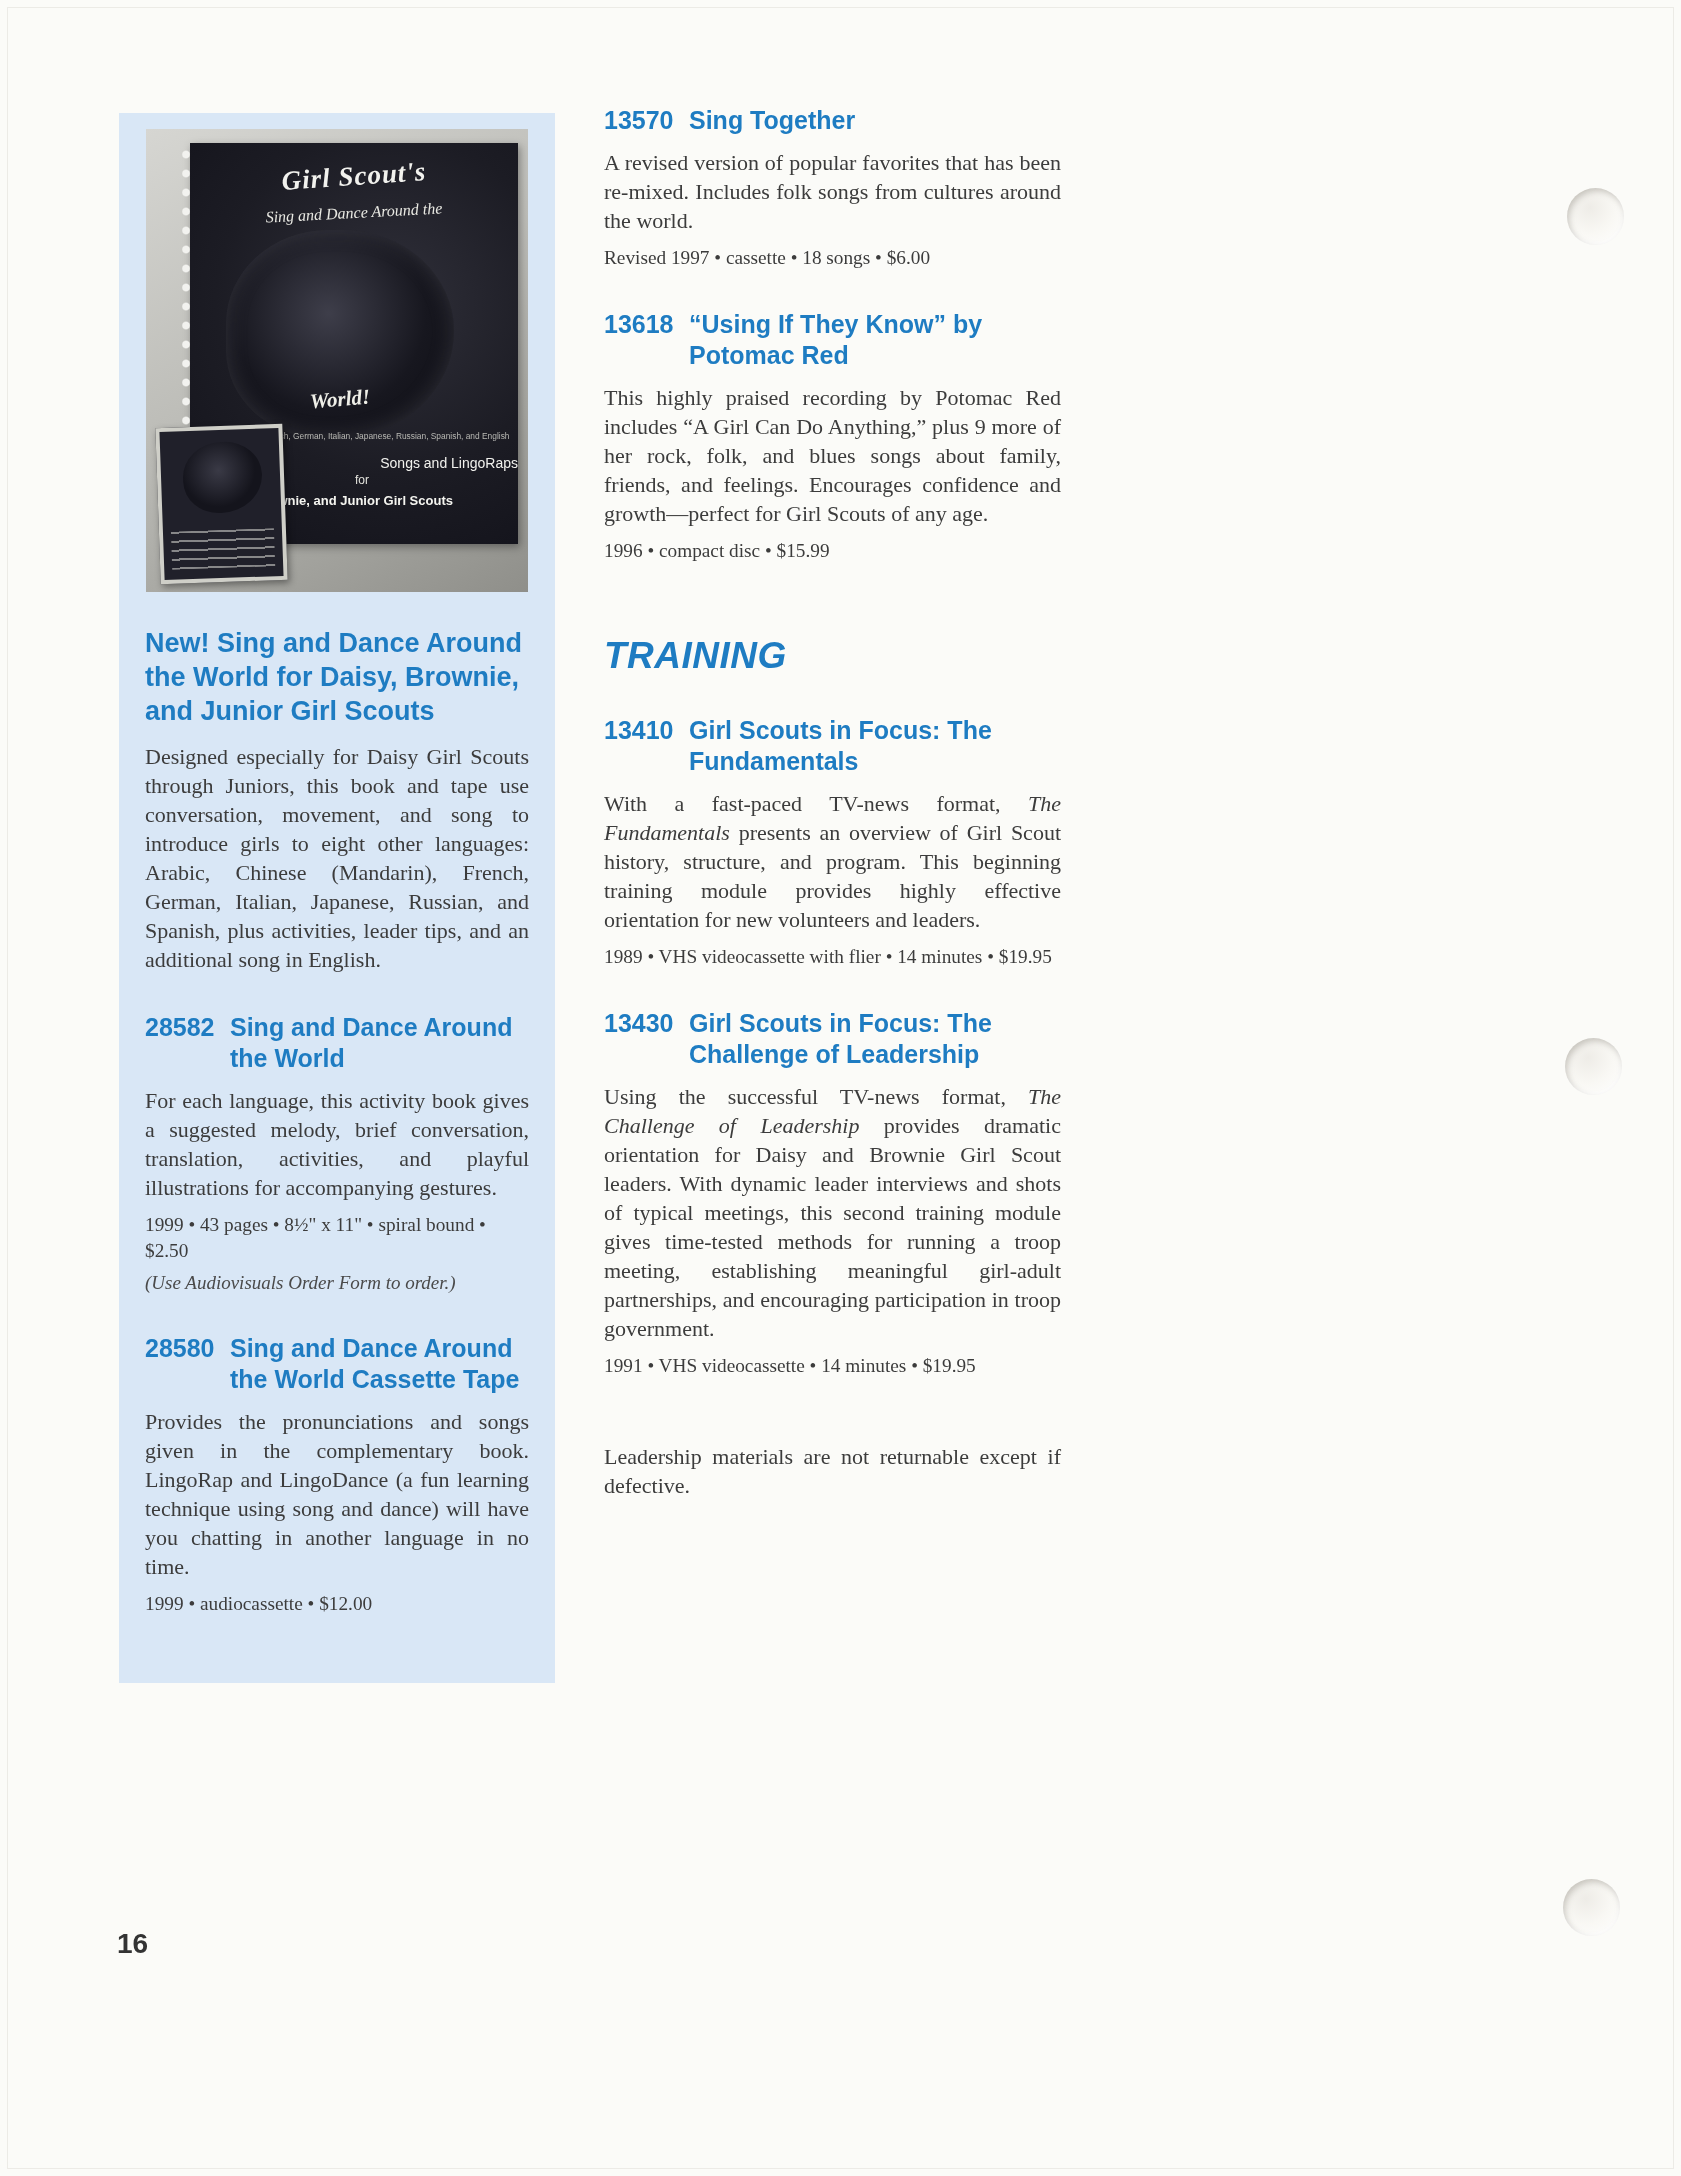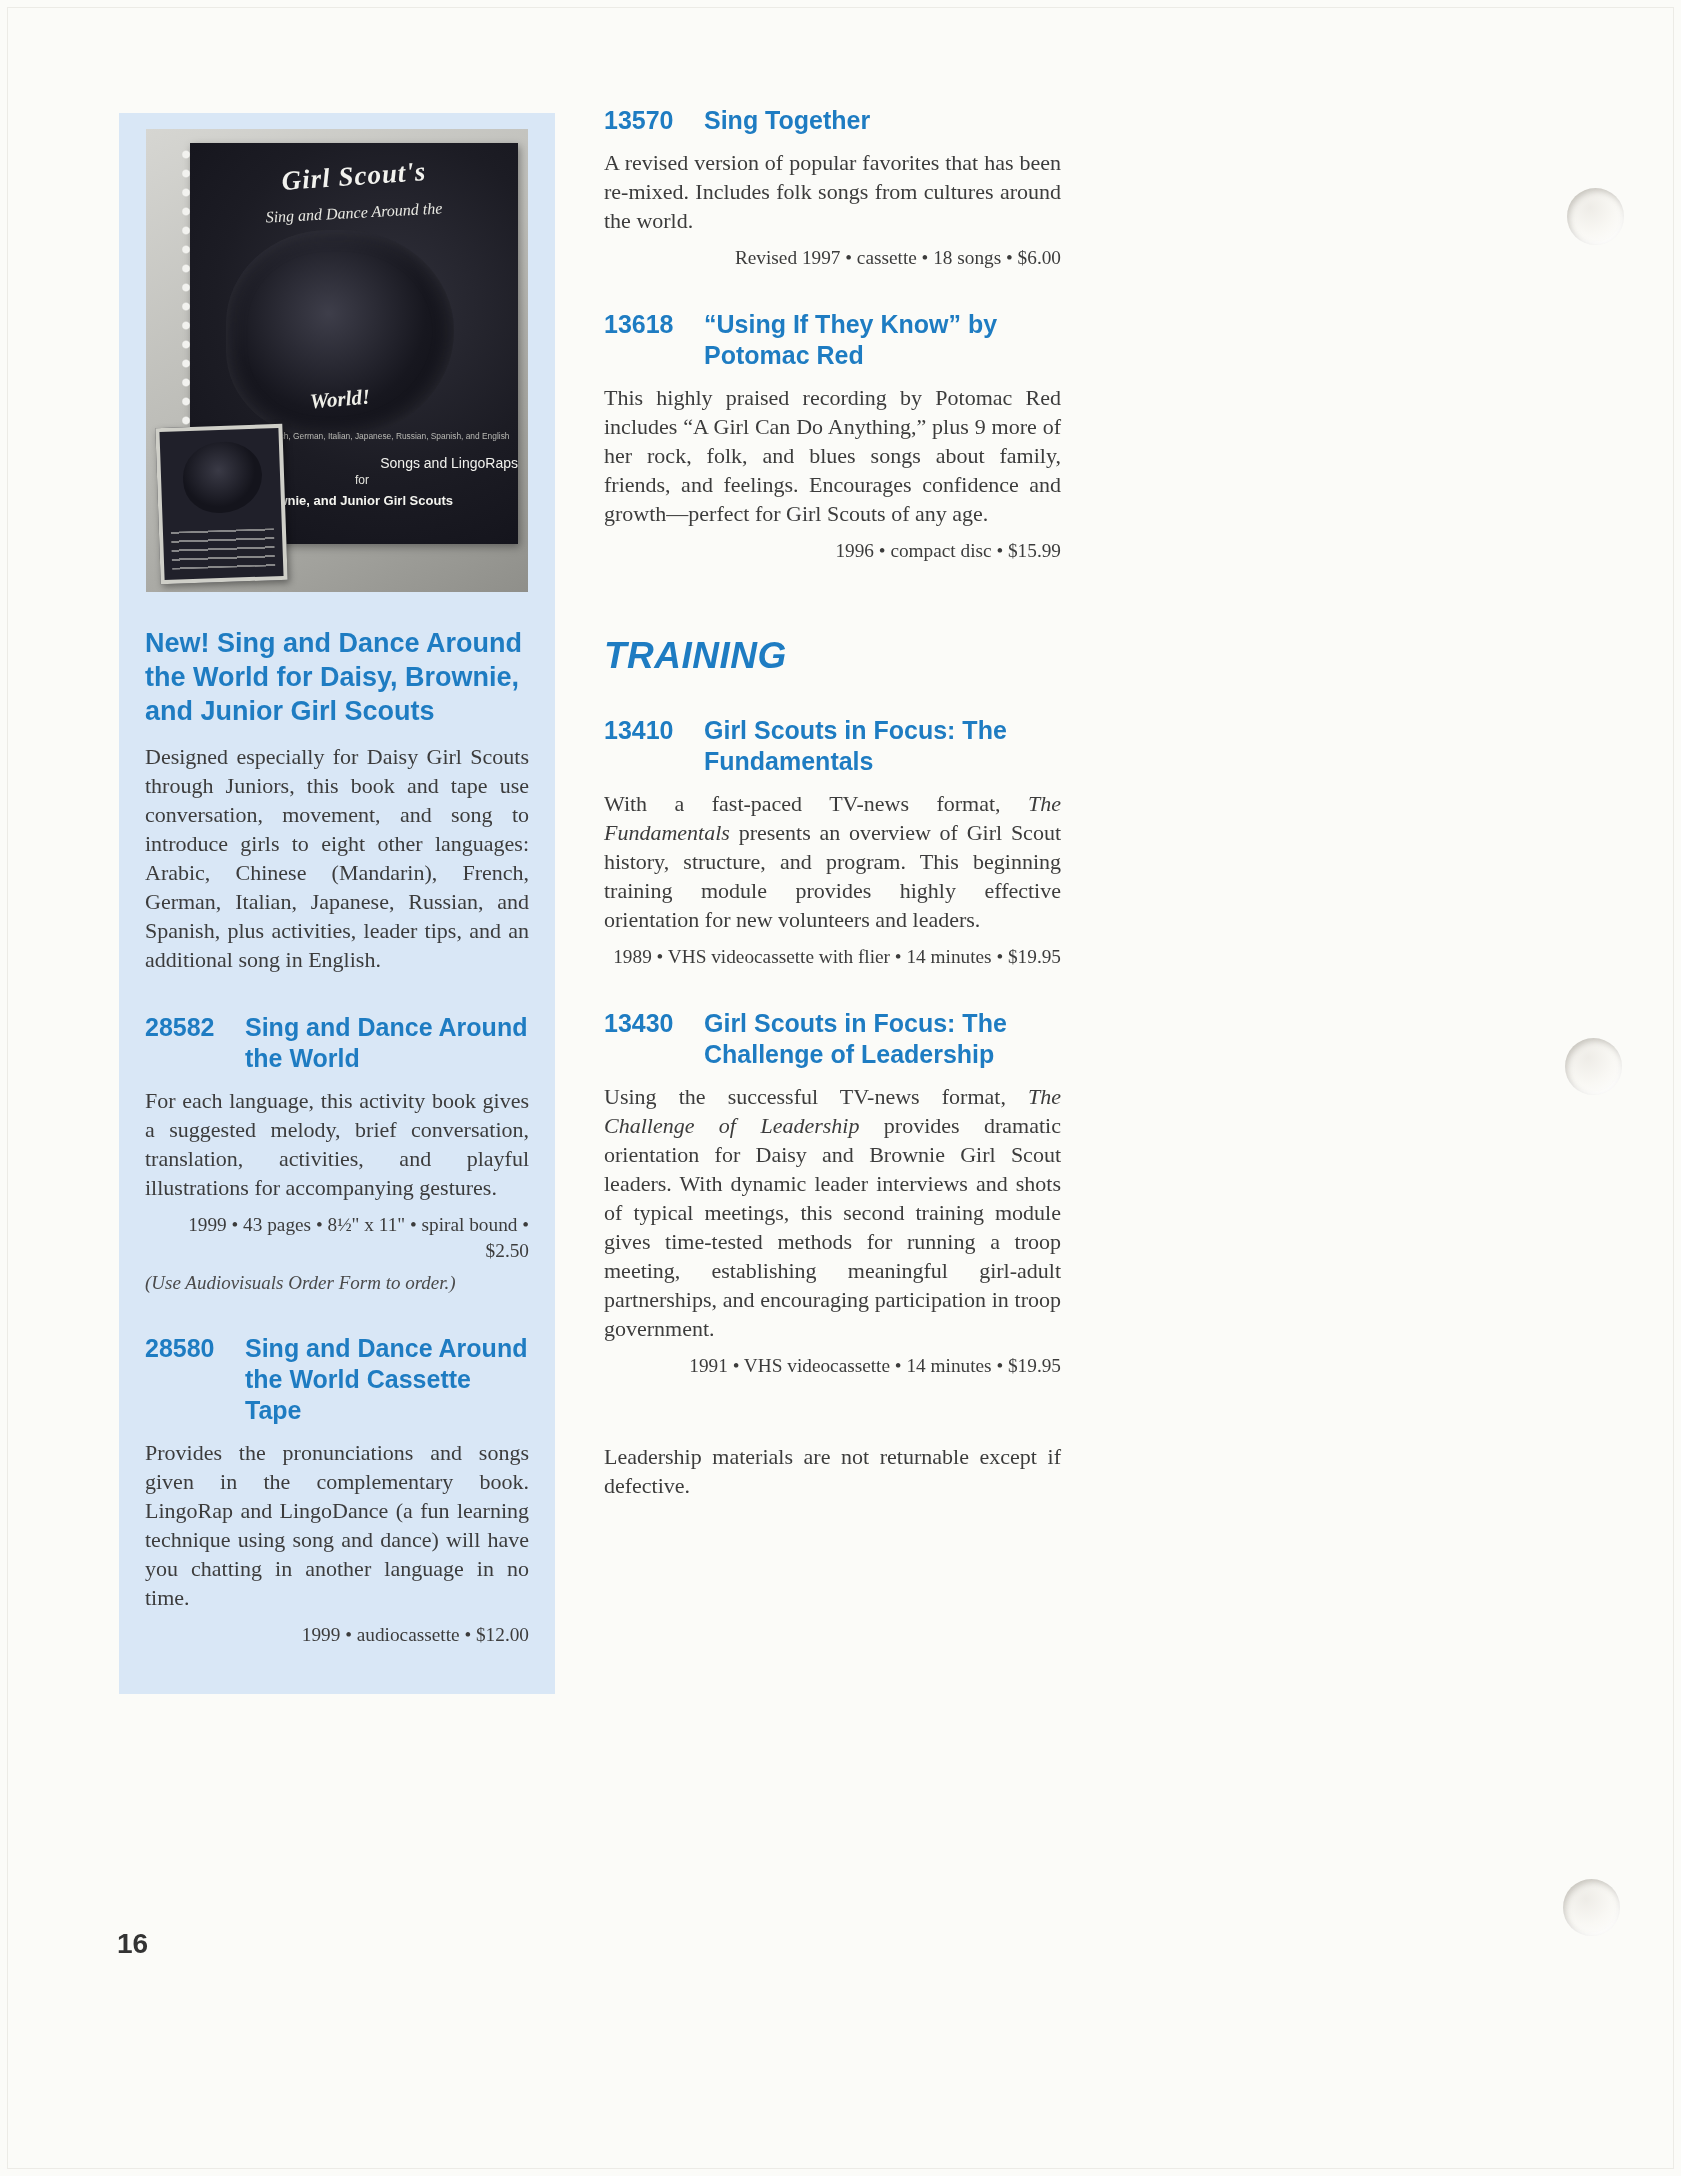--- a/index.html
+++ b/index.html
@@ -129,36 +129,35 @@
   .h-blue {
     color:#1e7cc2;
     font-family:"Liberation Sans", sans-serif;
     font-weight:700;
   }
   .panel-title {
     font-size:27px; line-height:34px;
     margin:34px 0 14px 0;
   }
   .item-head {
-    display:flex; gap:25px;
+    display:flex; gap:10px;
     font-size:25px; line-height:31px;
     margin:38px 0 12px 0;
   }
   .item-head .code { flex:0 0 75px; }
   .item-head .ititle { flex:1; }
   .body-text {
     font-size:22px; line-height:29px;
     text-align:justify;
     margin-bottom:10px;
   }
   .body-text .ital { font-style:italic; }
   .specs {
     font-size:19.3px; line-height:26px;
     margin-bottom:6px;
-    text-align:right;
   }
   .note {
     font-size:19px; line-height:25px;
     font-style:italic;
     color:#4a4a4a;
   }
 
   
   .right-col {
     position:absolute;

